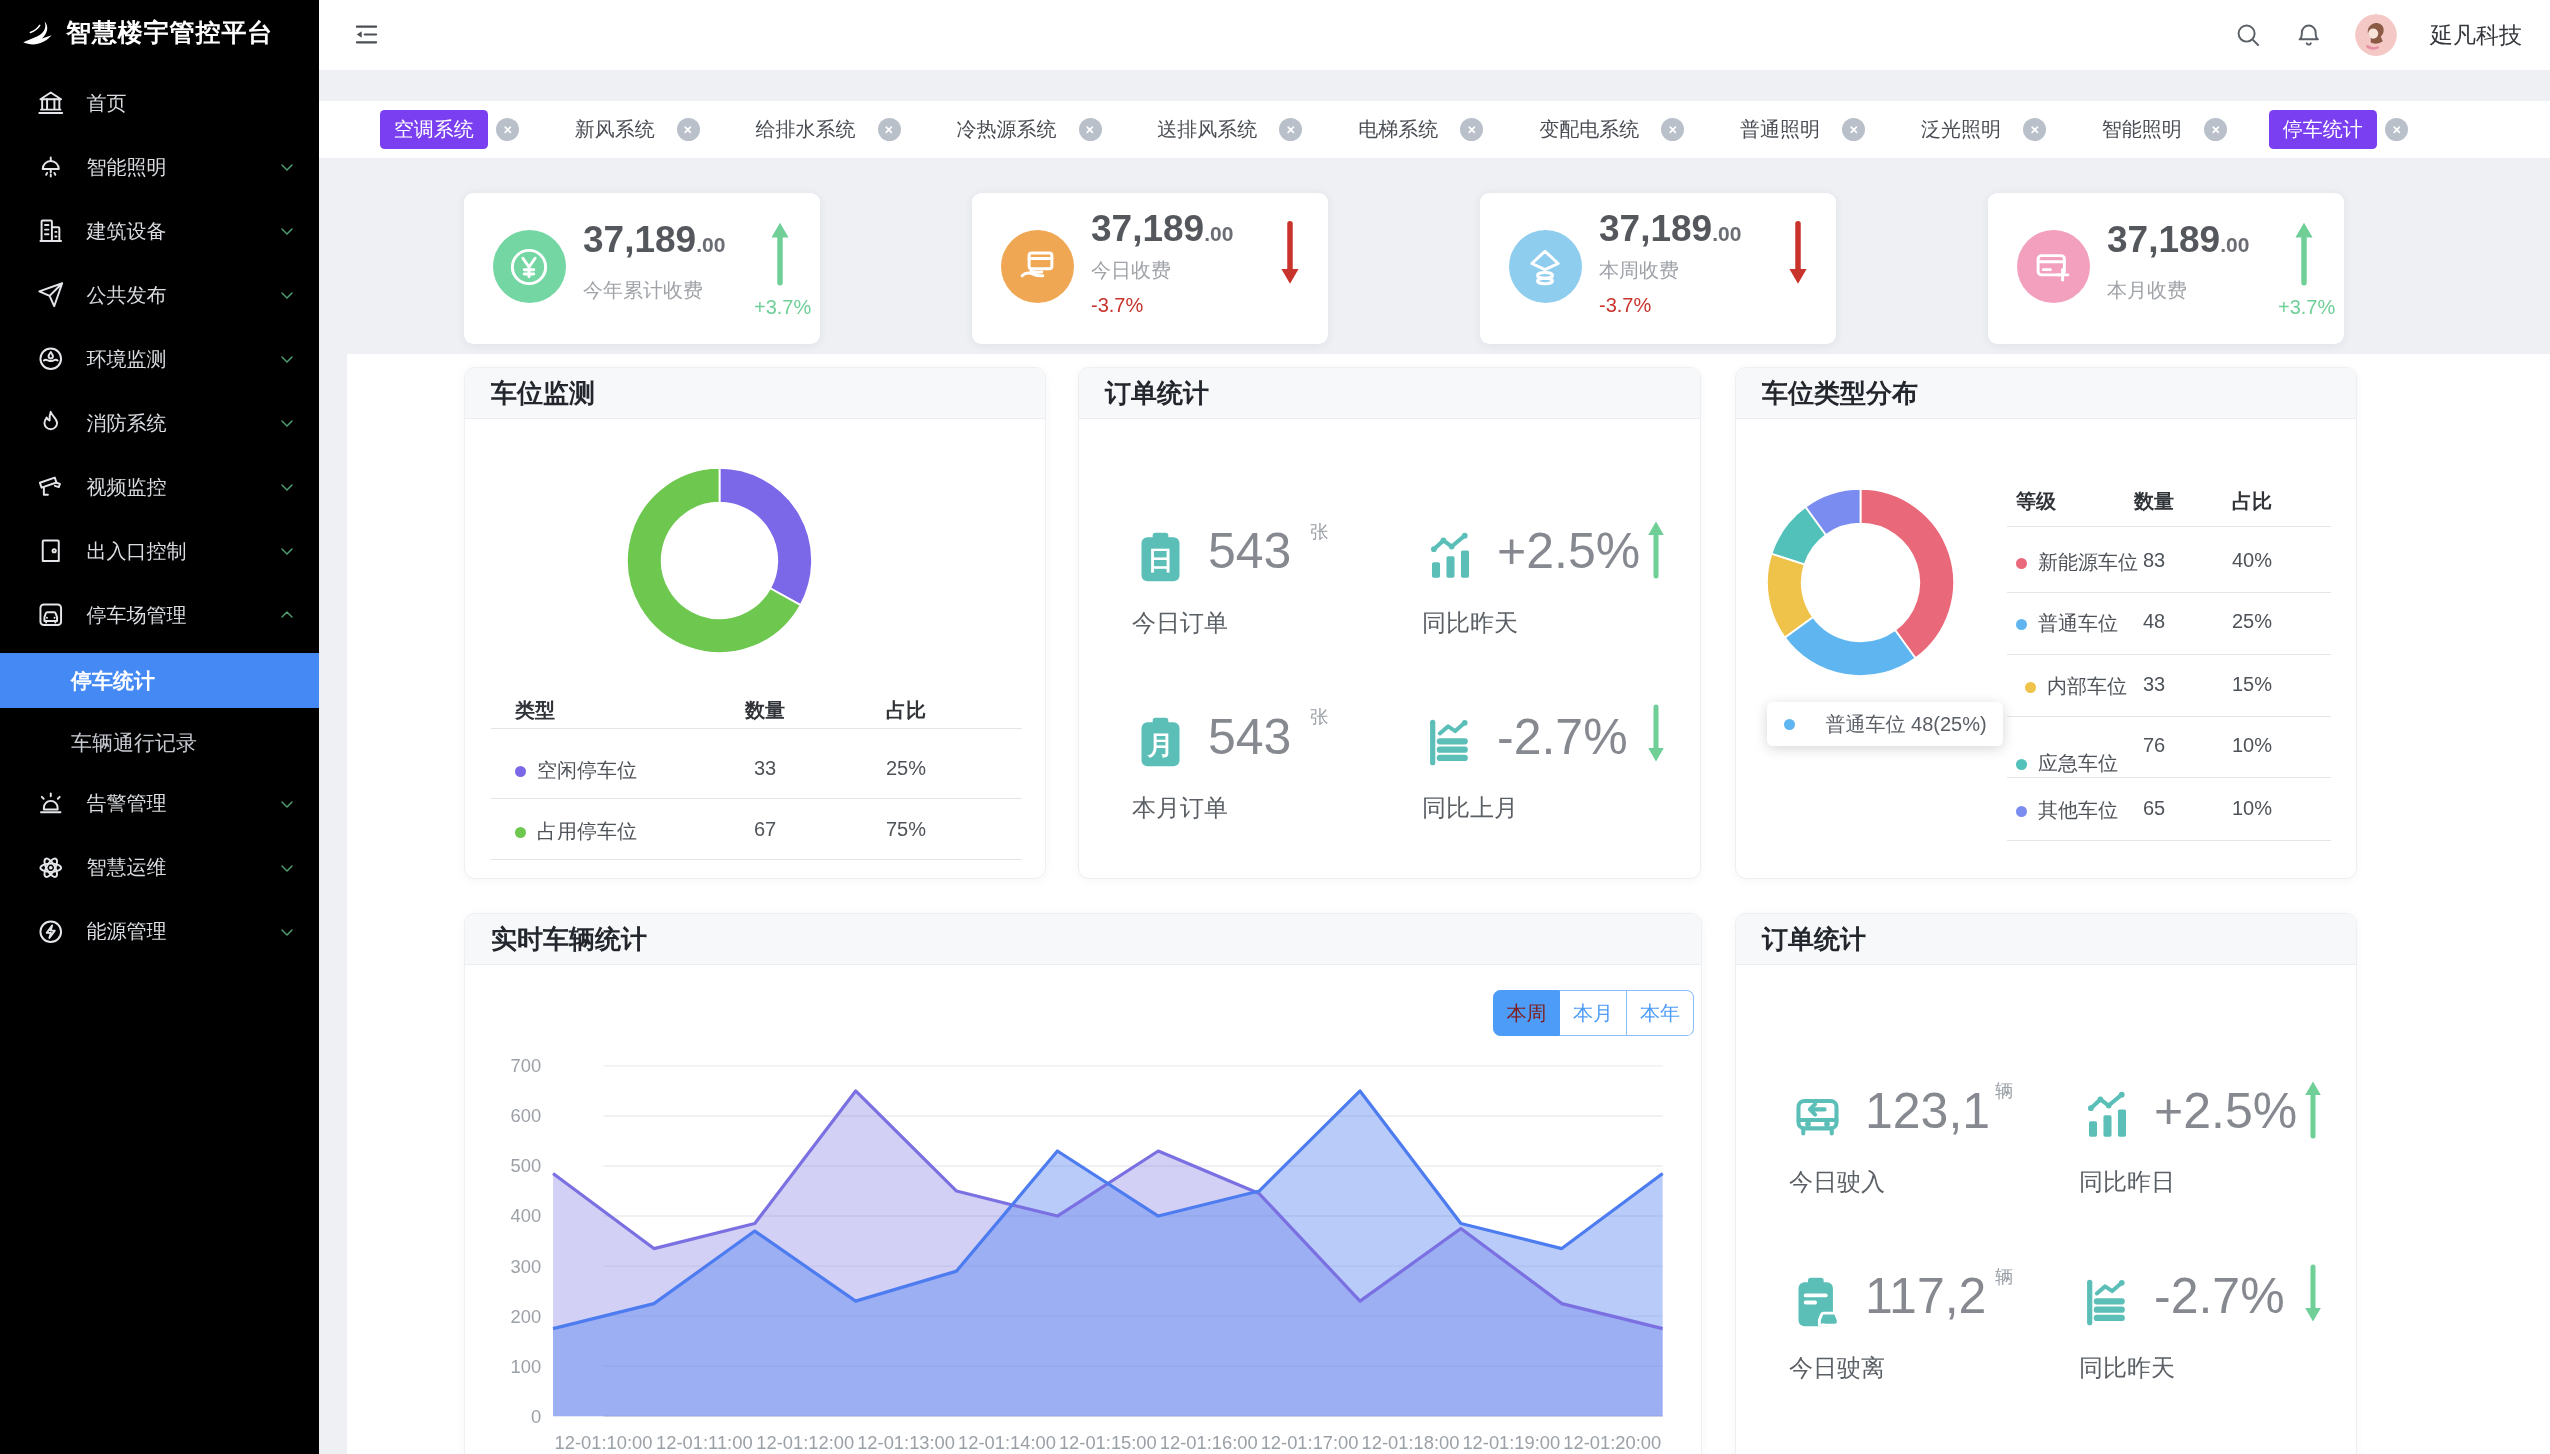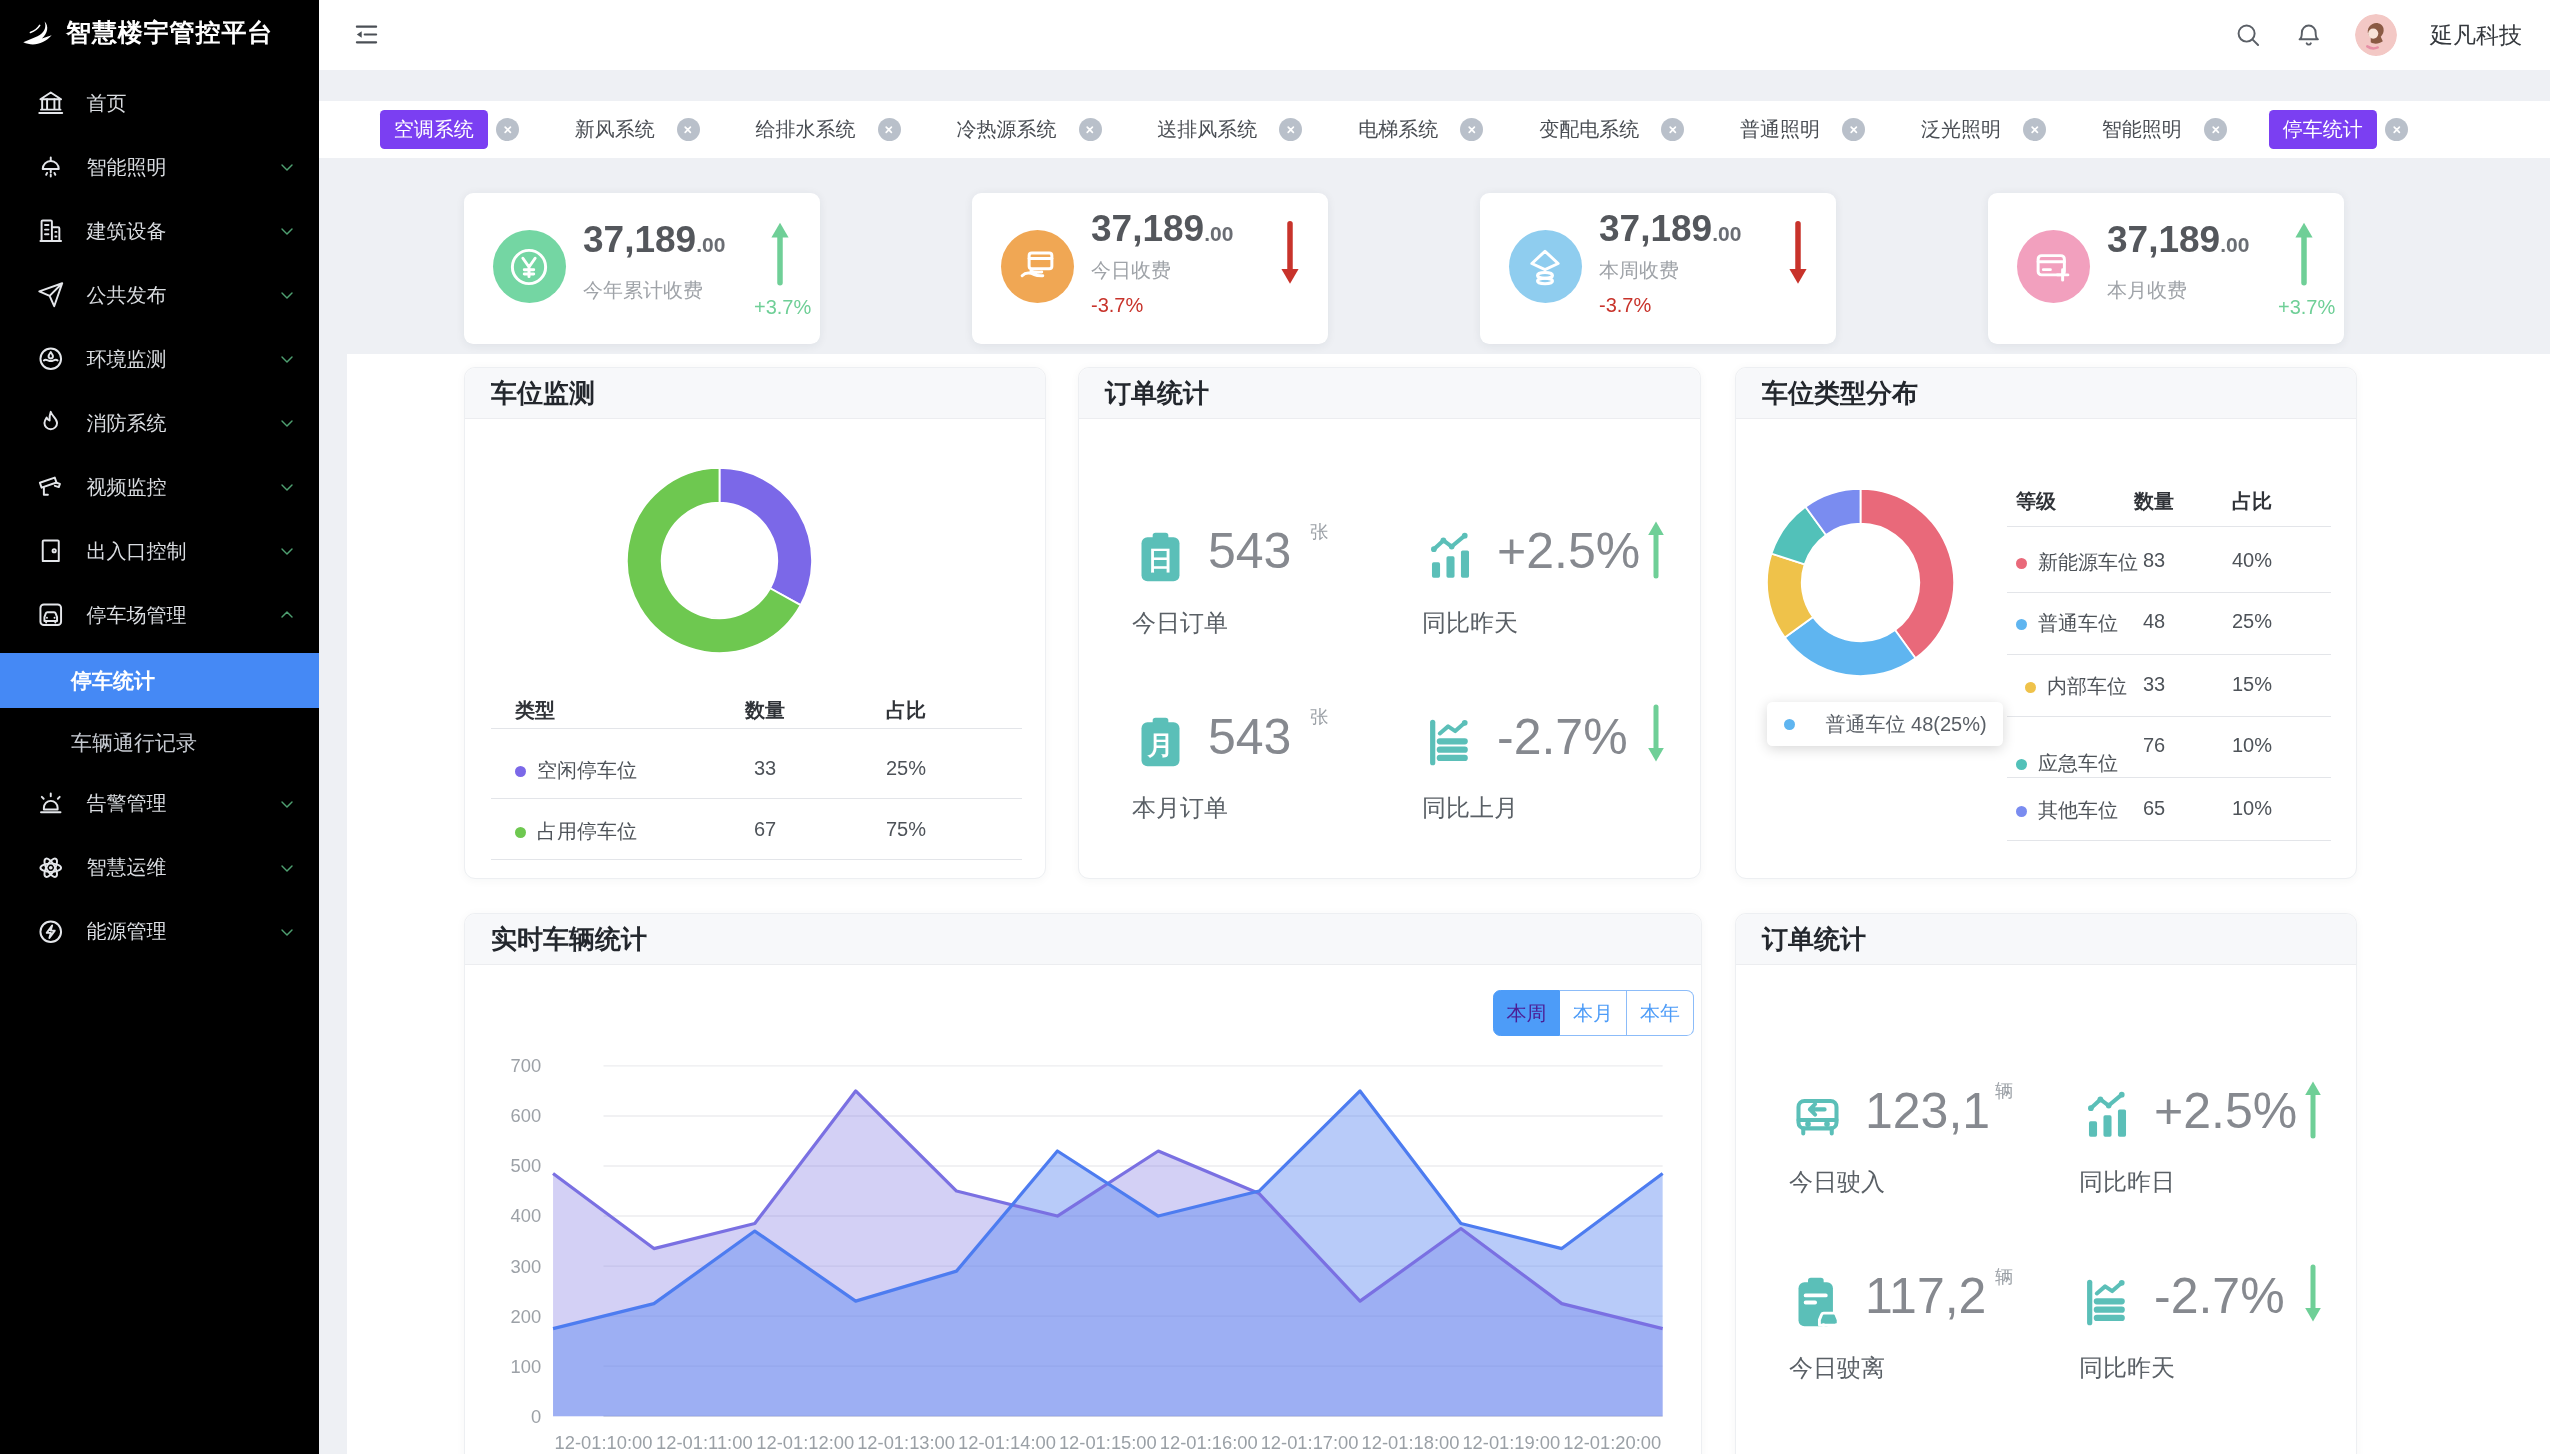--- a/index.html
+++ b/index.html
@@ -80,21 +80,21 @@
   .stat-unit { position:absolute; font-size:18.4px; color:#9BA0A6; }
   .stat-lbl { position:absolute; font-size:24px; color:#5A6066; white-space:nowrap; }
   .stat-arr { position:absolute; width:20px; height:72px; color:#6FCF97; }
 
   
   #toggles { position:absolute; left:1028px; top:76px; display:flex; }
   .tg { width:67px; height:46px; display:flex; align-items:center; justify-content:center; font-size:20px;
         color:#4D9CF8; background:#fff; border:1.8px solid #8CBCF9; border-left:none; cursor:pointer; }
   .tg:first-child { border-left:1.8px solid #8CBCF9; border-radius:7.3px 0 0 7.3px; }
   .tg:last-child { border-radius:0 7.3px 7.3px 0; }
-  .tg.active { background:#4D9CF8; border-color:#4D9CF8; color:#4c1d95;text-align:center; }
+  .tg.active { background:#4D9CF8; border-color:#4D9CF8; color:#7f1d1d;text-align:center; }
 
   
   #pt-tooltip { position:absolute; left:31px; top:334px; height:44px; display:flex; align-items:center; gap:20px;
                 padding:0 16.5px; background:#fff; border-radius:5.5px; box-shadow:0 2.8px 13px rgba(0,0,0,.16);
                 font-size:20px; color:#5A5F66; white-space:nowrap; z-index:3; }
 </style>
 </head>
 <body>
 
 <div id="sidebar">

